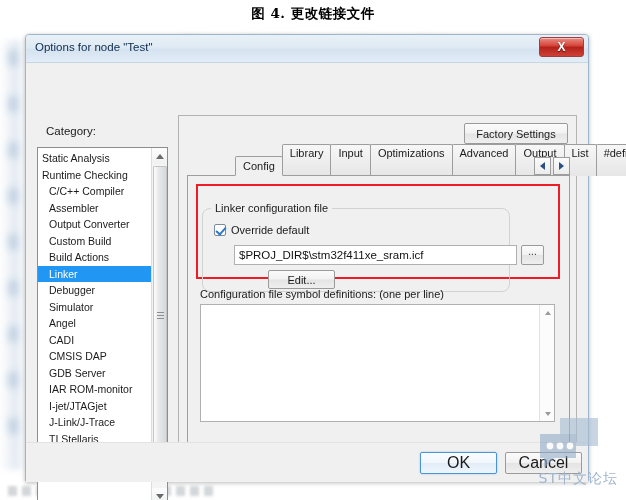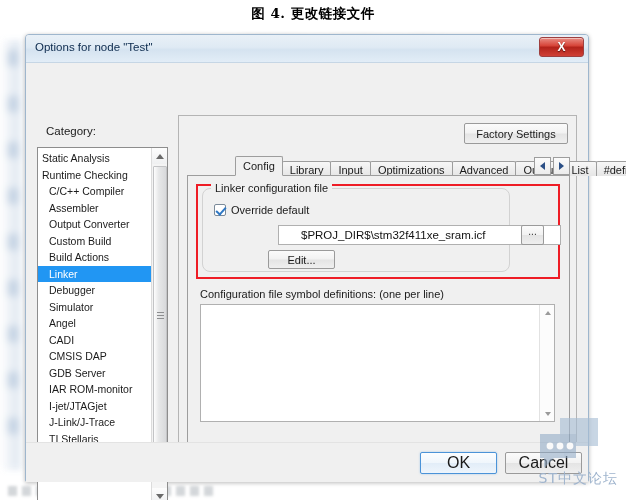--- a/index.html
+++ b/index.html
@@ -214,21 +214,21 @@
     position: absolute;
     left: 8px; top: 40px;
     width: 383px; height: 20px;
   }
   .tabs-row {
     position: absolute;
     left: 0; top: 0; height: 20px;
     display: flex; align-items: flex-end;
   }
   .tab {
-    height: 15px;
+    height: 32px;
     line-height: 17px;
     padding: 0 7px;
     font-size: 11px;
     color: #1a1a1a;
     background: linear-gradient(180deg,#f7f7f7,#e6e6e6);
     border: 1px solid #9d9d9d;
     border-bottom: none;
     margin-right: -1px;
     border-radius: 2px 2px 0 0;
     white-space: nowrap;
@@ -276,21 +276,21 @@
   
   .red-box {
     position: absolute;
     left: 8px; top: 8px;
     width: 364px; height: 95px;
     border: 2px solid #ee1c25;
   }
 
   .groupbox {
     position: absolute;
-    left: 4px; top: 2px;
+    left: 4px; top: 22px;
     width: 308px; height: 84px;
     border: 1px solid #d2d2d2;
     border-radius: 8px;
   }
   .groupbox-title {
     position: absolute;
     left: 8px; top: -7px;
     padding: 0 4px;
     background: #f0f0f0;
     font-size: 11px;
@@ -327,26 +327,25 @@
     width: 310px; height: 20px;
   }
   .path-input {
     position: absolute;
     left: 0; top: 0;
     width: 283px; height: 20px;
     background: #ffffff;
     border: 1px solid #b0b0b0;
     font-size: 11.5px;
     color: #111;
-    padding: 0 22px;
+    padding: 0 4px;
     line-height: 18px;
     font-family: "Liberation Sans", sans-serif;
     white-space: nowrap;
     overflow: hidden;
-    margin-left: 44px;
   }
   .browse-btn {
     position: absolute;
     right: 0; top: 0;
     width: 23px; height: 20px;
     background: linear-gradient(180deg,#fbfbfb 0%,#f2f2f2 48%,#e4e4e4 52%,#efefef 100%);
     border: 1px solid #9a9a9a;
     border-radius: 2px;
     font-size: 10px;
     color: #333;

